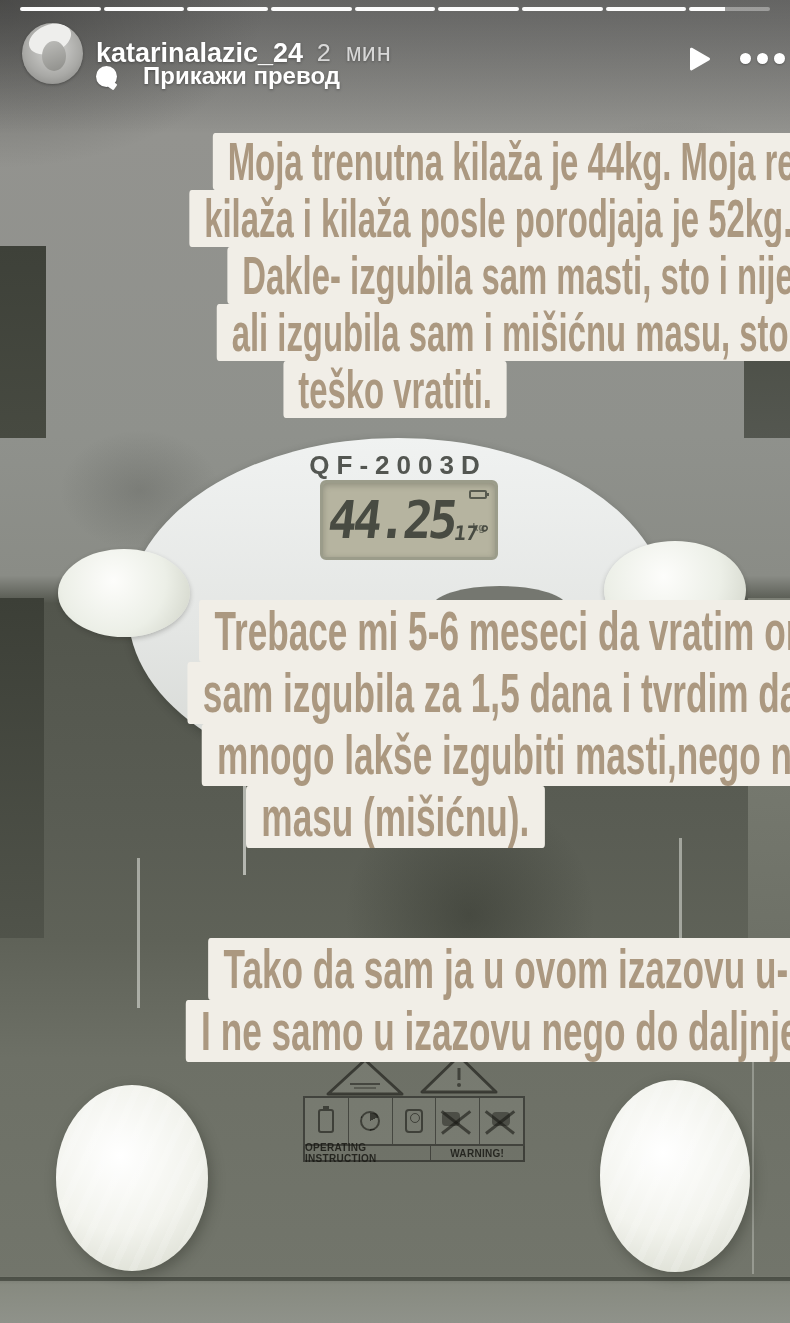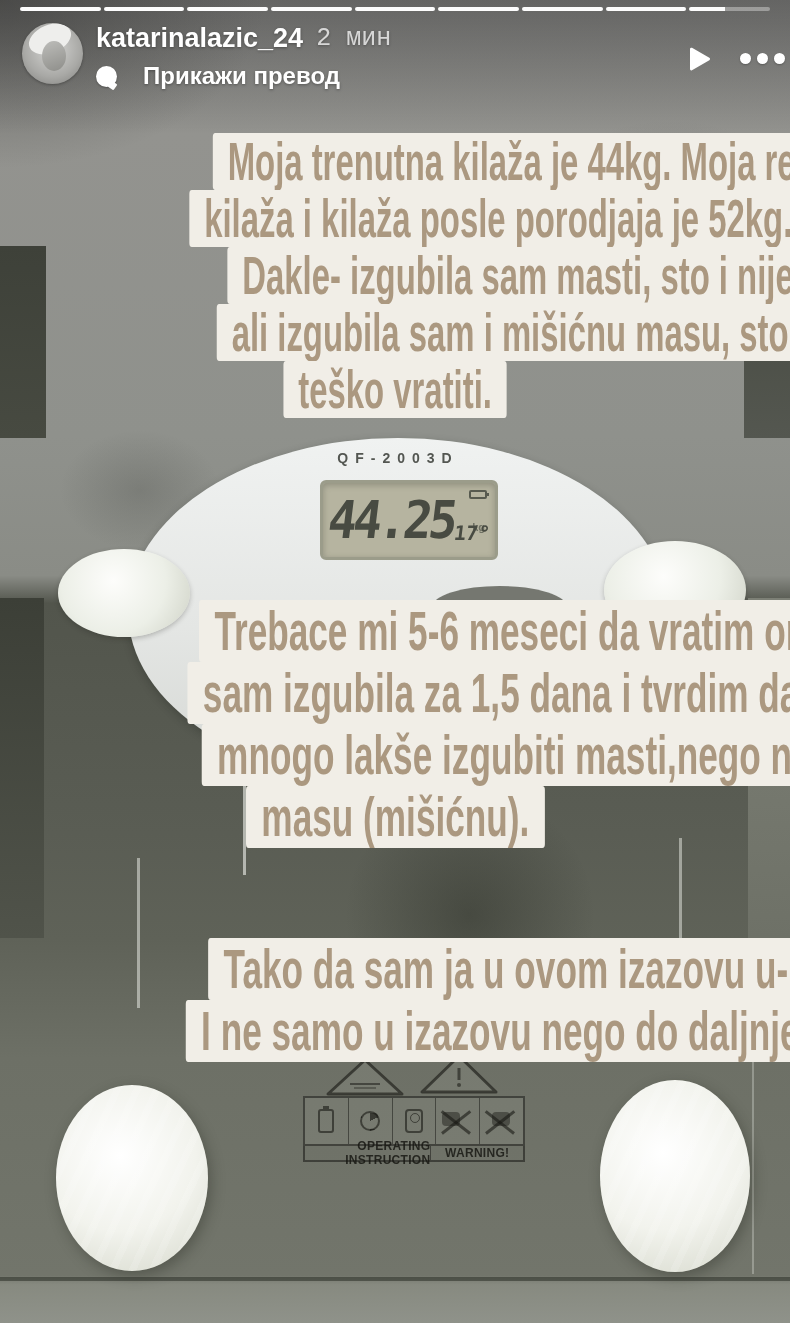--- a/index.html
+++ b/index.html
@@ -26,21 +26,21 @@
 
   
   .glassTL{left:0;top:246px;width:46px;height:192px;background:linear-gradient(180deg,#3e4139,#474a41);}
   .glassTR{left:744px;top:252px;width:46px;height:186px;background:linear-gradient(180deg,#464940,#545750);}
 
   
   .scale-head{left:128px;top:438px;width:540px;height:346px;border-radius:50%;
     background:linear-gradient(180deg,#f0f2f1 0%,#e4e6e4 55%,#d4d7d3 100%);
     box-shadow:0 3px 8px rgba(20,22,18,.25);}
   .scale-model{left:128px;top:450px;width:540px;text-align:center;
-    font-size:14px;font-weight:700;letter-spacing:7px;color:#535651;}
+    font-size:26px;font-weight:700;letter-spacing:7px;color:#535651;}
   .lcd{left:320px;top:480px;width:178px;height:80px;background:#b6b4a0;
     border:3px solid #9b9c8a;border-radius:6px;
     box-shadow:inset 0 2px 6px rgba(70,72,60,.35);display:flex;align-items:center;}
   .lcd-digits{flex:1;text-align:center;font-family:"DejaVu Sans Mono",monospace;
     font-weight:700;font-size:52px;color:#484b42;letter-spacing:-4px;
     transform:skewX(-7deg) scaleX(.92);}
   .lcd-side{width:44px;height:100%;position:relative;}
   .lcd-batt{position:absolute;right:8px;top:7px;width:18px;height:9px;
     border:2px solid #575a4f;border-radius:2px;}
   .lcd-batt:after{content:"";position:absolute;right:-4px;top:1px;width:2px;height:3px;background:#575a4f;}
@@ -86,39 +86,39 @@
   .g-dial{width:20px;height:20px;border:2px solid rgba(25,25,20,.6);border-radius:50%;
     background:conic-gradient(rgba(25,25,20,.65) 0 65deg, transparent 65deg 360deg);}
   .g-scale{width:18px;height:24px;border:2px solid rgba(25,25,20,.6);border-radius:4px;position:relative;}
   .g-scale:after{content:"";position:absolute;left:3px;top:2px;width:8px;height:8px;
     border:1.5px solid rgba(25,25,20,.6);border-radius:50%;}
   .g-no{width:100%;height:100%;position:relative;}
   .g-no .blob{position:absolute;left:6px;top:14px;width:18px;height:14px;border-radius:4px;background:rgba(25,25,20,.45);}
   .g-no .x1,.g-no .x2{position:absolute;left:2px;top:23px;width:36px;height:2.5px;background:rgba(25,25,20,.6);}
   .g-no .x1{transform:rotate(38deg);} .g-no .x2{transform:rotate(-38deg);}
   .label-caps{display:flex;height:16px;border:2px solid rgba(30,30,26,.6);border-top:none;
-    font-size:12px;font-weight:700;letter-spacing:.3px;text-align:right;}
+    font-size:10px;font-weight:700;letter-spacing:.3px;}
   .lcap{display:flex;align-items:center;justify-content:center;border-right:1.5px solid rgba(30,30,26,.55);}
   .lcap:last-child{border-right:none;}
   .cap-op{width:58%;} .cap-warn{width:42%;}
   .glass-bottom-edge{left:0;top:1277px;width:790px;height:4px;background:rgba(42,45,38,.55);}
 
   
   .hdr{z-index:10;}
   .progress-row{left:20px;top:7px;width:750px;height:4px;display:flex;gap:3px;z-index:10;}
   .seg{flex:1;height:4px;border-radius:2px;background:rgba(255,255,255,.35);}
   .seg.done{background:#fdfdfd;}
   .avatar{left:22px;top:23px;width:61px;height:61px;border-radius:50%;overflow:hidden;
     background:radial-gradient(circle at 50% 42%, #d6d6d4, #a9a9a6 60%, #7e7e7b);
     box-shadow:0 1px 3px rgba(0,0,0,.3);z-index:10;}
   .avatar .towel{position:absolute;left:6px;top:2px;width:44px;height:28px;border-radius:50%;
     background:#eeeeec;transform:rotate(-22deg);}
   .avatar .face{position:absolute;left:20px;top:18px;width:24px;height:30px;border-radius:50%;
     background:linear-gradient(160deg,#bdbdba,#8e8e8a);}
-  .name-row{left:96px;top:23px;display:flex;align-items:center;gap:13px;z-index:10;}
+  .name-row{left:96px;top:38px;display:flex;align-items:flex-end;gap:13px;z-index:10;}
   .username{font-size:27px;font-weight:700;color:#fff;text-shadow:0 1px 3px rgba(0,0,0,.35);}
   .time{font-size:25px;color:rgba(255,255,255,.75);text-shadow:0 1px 3px rgba(0,0,0,.3);font-family:Liberation Mono, monospace;}
   .translate-row{left:96px;top:62px;display:flex;align-items:center;gap:26px;z-index:10;}
   .bubble{width:21px;height:21px;background:#fff;border-radius:50%;position:relative;
     box-shadow:0 1px 2px rgba(0,0,0,.3);}
   .bubble:after{content:"";position:absolute;right:1px;bottom:-2px;width:7px;height:7px;
     background:#fff;transform:rotate(35deg);border-radius:1px;}
   .translate-label{font-size:24px;font-weight:700;color:#fff;text-shadow:0 1px 3px rgba(0,0,0,.35);}
   .play{left:682px;top:42px;width:32px;height:34px;z-index:10;}
   .more{left:740px;top:53px;display:flex;gap:6px;z-index:10;}

